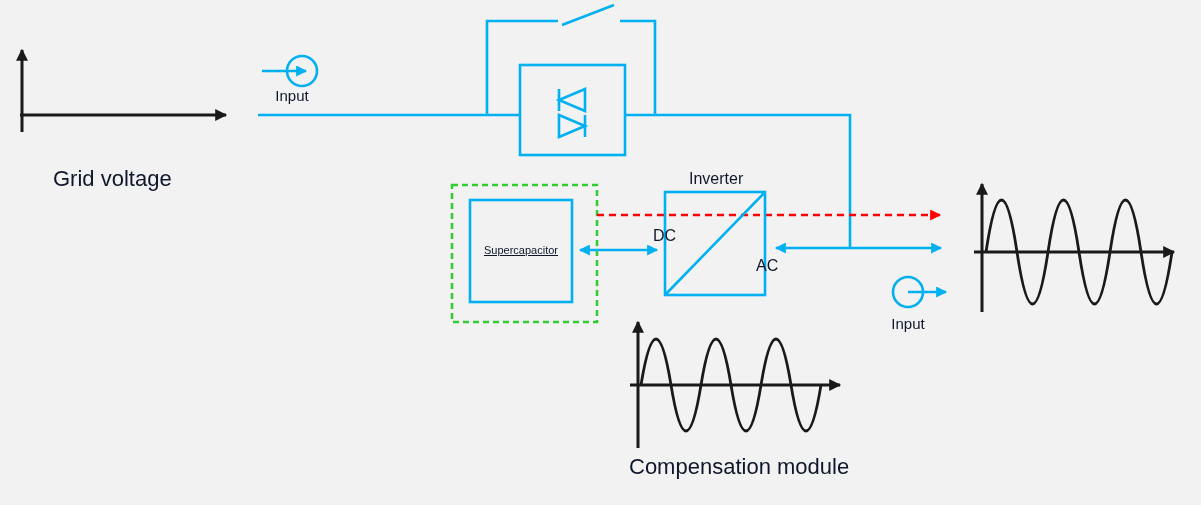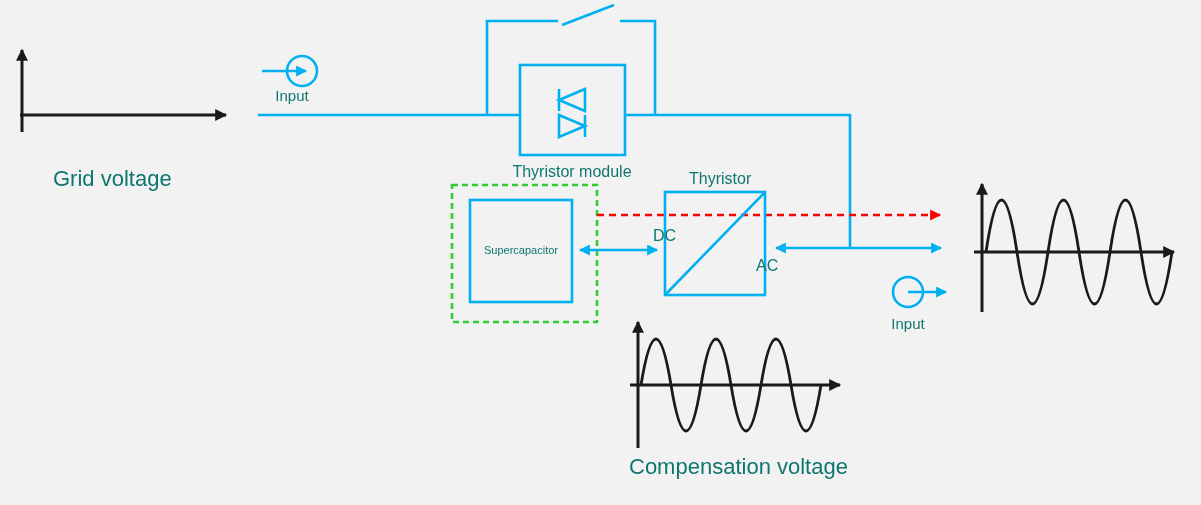--- a/index.html
+++ b/index.html
@@ -5,21 +5,21 @@
   html, body { margin: 0; padding: 0; background: #f2f2f3; }
   .stage {
     position: relative;
     width: 1201px;
     height: 505px;
     background: #f2f2f3;
     font-family: "Liberation Sans", sans-serif;
     overflow: hidden;
   }
   .stage svg { position: absolute; left: 0; top: 0; }
-  .lbl { position: absolute; color: #0f766e; line-height: 1.15; white-space: nowrap; }
+  .lbl { position: absolute; color: #0f172a; line-height: 1.15; white-space: nowrap; }
   .lbl-big   { font-size: 22px; margin-left: 13px; }
   .lbl-med   { font-size: 16px; }
   .lbl-small { font-size: 15px; }
   .lbl-tiny  { font-size: 11px; }
   .center { text-align: center; }
 
   
   .cy { stroke: #00b0f0; stroke-width: 2.6; fill: none; }
   .bk { stroke: #1a1a1a; stroke-width: 3;   fill: none; }
   .wv { stroke: #1a1a1a; stroke-width: 2.8; fill: none; }
@@ -100,27 +100,26 @@
       <line class="bk" x1="638" y1="448" x2="638" y2="322" marker-end="url(#ab)"></line>
       <line class="bk" x1="630" y1="385" x2="840" y2="385" marker-end="url(#ab)"></line>
       <path class="wv" d="M641,385 Q656,293 671,385 Q686,477 701,385 Q716,293 731,385 Q746,477 761,385 Q776,293 791,385 Q806,477 821,385"></path>
     </g>
   </svg>
 
   <div class="lbl lbl-big" style="left:40px; top:166px;">Grid voltage</div>
 
   <div class="lbl lbl-small center" style="left:262px; top:87px; width:60px;">Input</div>
 
-  <div class="lbl lbl-med center" style="left:497px; top:163px; width:150px;">Thyristor module</div>
 
-  <div class="lbl lbl-tiny center" style="left:470px; top:244px; width:102px;">Supercapacitor</div>
+  <div class="lbl lbl-tiny center" style="left:470px; top:244px; width:102px;text-decoration:underline;">Supercapacitor</div>
 
-  <div class="lbl lbl-med" style="left:689px; top:170px;">Thyristor</div>
+  <div class="lbl lbl-med" style="left:689px; top:170px;">Inverter</div>
 
   <div class="lbl lbl-med" style="left:653px; top:227px;text-align:center;">DC</div>
 
   <div class="lbl lbl-med" style="left:756px; top:257px;">AC</div>
 
   <div class="lbl lbl-small center" style="left:878px; top:315px; width:60px;">Input</div>
 
 
-  <div class="lbl lbl-big" style="left:616px; top:454px;">Compensation voltage</div>
+  <div class="lbl lbl-big" style="left:616px; top:454px;">Compensation module</div>
 </div>
 
 </body></html>

